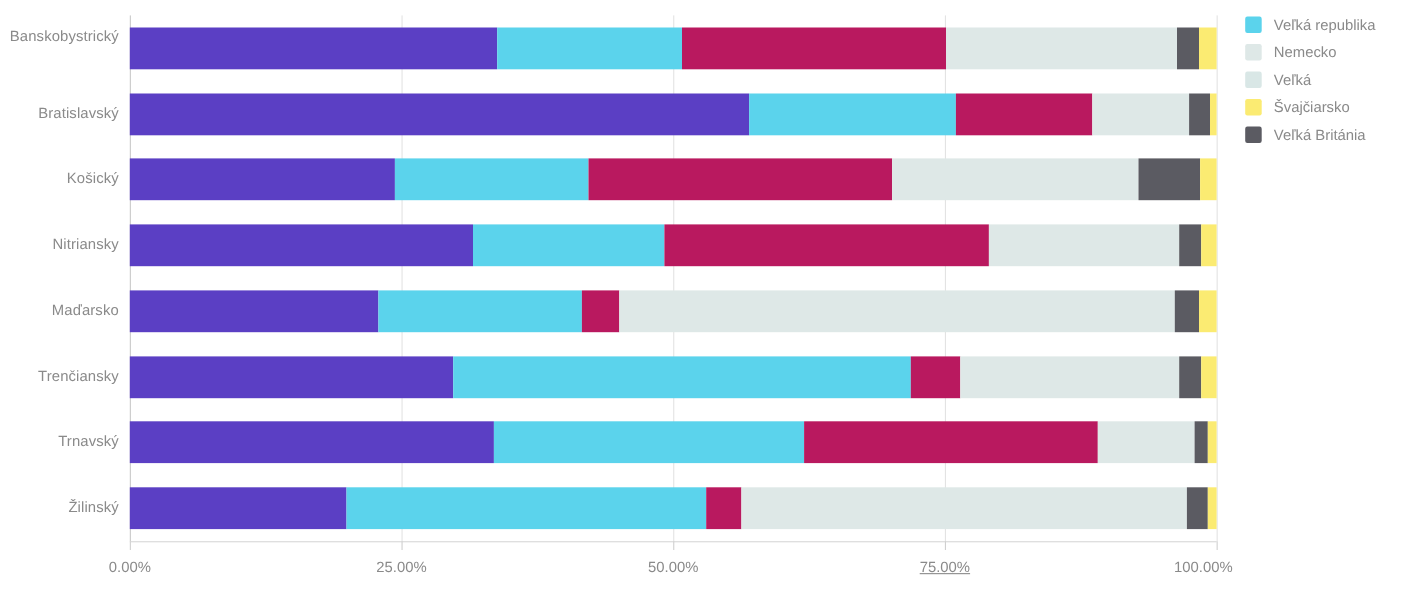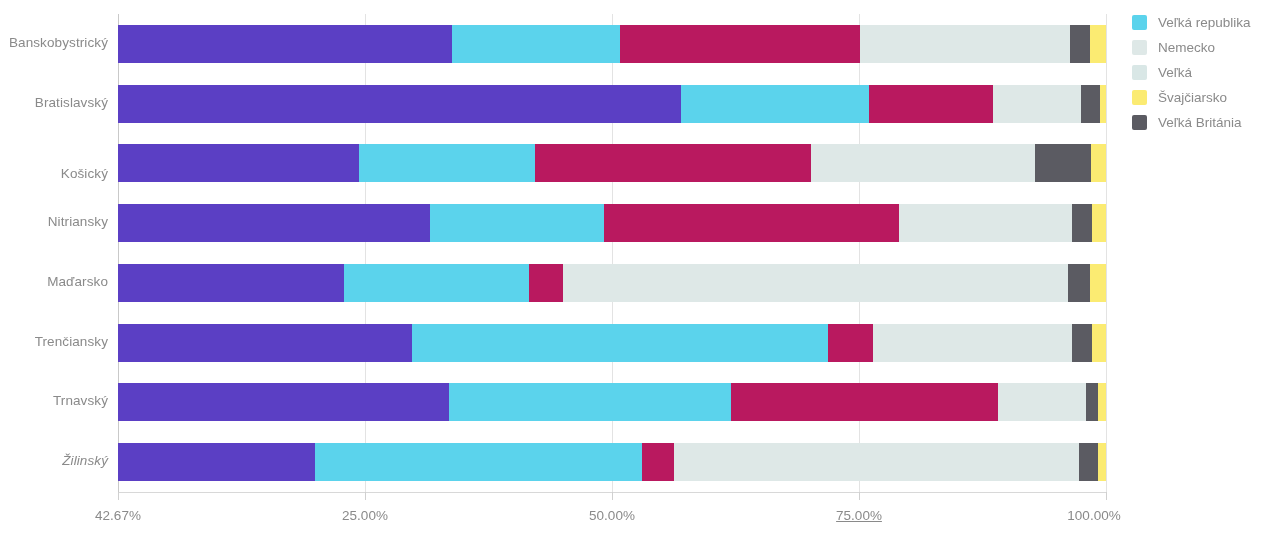--- a/index.html
+++ b/index.html
@@ -142,28 +142,28 @@
     color: #8a8a8a;
     white-space: nowrap;
   }
 </style>
 </head>
 <body>
 
 <div id="chart-root">
 
   <div class="ylabels">
-      <div class="ylabel" style="top: 21px; text-align: right;">Banskobystrický</div>
+      <div class="ylabel" style="top: 11px; text-align: right;">Banskobystrický</div>
       <div class="ylabel" style="top: 80.625px;">Bratislavský</div>
-      <div class="ylabel" style="top: 140.375px; margin-top: 12px;">Košický</div>
+      <div class="ylabel" style="top: 140.375px;">Košický</div>
       <div class="ylabel" style="top: 200.125px;">Nitriansky</div>
       <div class="ylabel" style="top: 259.875px;">Maďarsko</div>
       <div class="ylabel" style="top: 319.625px;">Trenčiansky</div>
       <div class="ylabel" style="top: 379.375px;">Trnavský</div>
-      <div class="ylabel" style="top: 439.125px; font-style: italic;">Žilinský</div>
+      <div class="ylabel" style="top: 439.125px;">Žilinský</div>
     </div>
 
   <div class="plot-area">
     <div class="gridlines">
         <div class="gridline axis-zero" style="left: 0px;"></div>
         <div class="gridline" style="left: 247px;"></div>
         <div class="gridline" style="left: 494px;"></div>
         <div class="gridline" style="left: 741px;"></div>
         <div class="gridline" style="left: 988px;"></div>
       </div>
@@ -231,21 +231,21 @@
           <div class="seg" title="Nemecko: 41%" style="width: 405.08px; background: rgb(222, 232, 231);"></div>
           <div class="seg" title="Veľká Británia: 1.9%" style="width: 18.772px; background: rgb(91, 91, 98);"></div>
           <div class="seg" title="Švajčiarsko: 0.8%" style="width: 7.904px; background: rgb(251, 235, 114);"></div>
         </div>
       </div>
   </div>
 
   <div class="xaxis-line"></div>
   <div class="xticks">
       <div class="xtick-mark" style="left: 0px;"></div>
-      <div class="xtick-label" style="left: 0px;">42.67%</div>
+      <div class="xtick-label" style="left: 0px;">0.00%</div>
       <div class="xtick-mark" style="left: 247px;"></div>
       <div class="xtick-label" style="left: 247px;">25.00%</div>
       <div class="xtick-mark" style="left: 494px;"></div>
       <div class="xtick-label" style="left: 494px;">50.00%</div>
       <div class="xtick-mark" style="left: 741px;"></div>
       <div class="xtick-label" style="left: 741px; text-decoration: underline;">75.00%</div>
       <div class="xtick-mark" style="left: 988px;"></div>
       <div class="xtick-label" style="left: 976px;">100.00%</div>
     </div>
 

